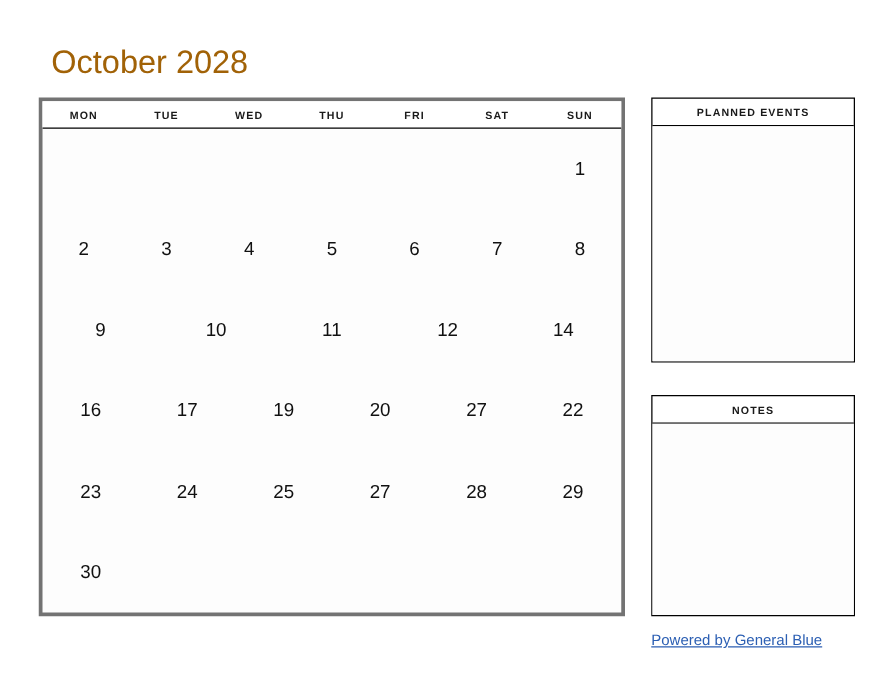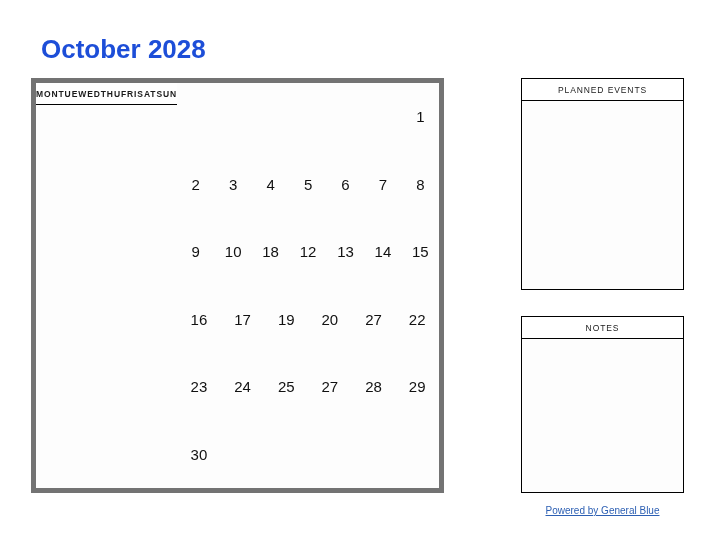--- a/index.html
+++ b/index.html
@@ -22,39 +22,39 @@
     width: 712px;
     height: 550px;
   }
 
   
   .page-title {
     position: absolute;
     left: 41px;
     top: 33px;
     font-size: 26px;
-    font-weight: bold;
+    font-weight: normal;
     letter-spacing: 0px;
-    color: #1d4ed8;
+    color: #a16207;
     line-height: 32px;
     white-space: nowrap;
   }
 
   
   .calendar {
     position: absolute;
     left: 31px;
     top: 78px;
-    width: 413px;
+    width: 469px;
     height: 415px;
-    border: 5px solid #737373;
+    border: 3px solid #737373;
     box-sizing: border-box;
     background: #fdfdfd;
     display: flex;
-    flex-direction: row;
+    flex-direction: column;
   }
 
   .weekday-row {
     display: flex;
     height: 21px;
     border-bottom: 1px solid #000000;
     background: #ffffff;
     flex: 0 0 auto;
   }
   .weekday-cell {
@@ -112,38 +112,38 @@
     height: 177px;
   }
   .panel-header {
     height: 21px;
     flex: 0 0 auto;
     border-bottom: 1px solid #000000;
     display: flex;
     align-items: center;
     justify-content: center;
     font-size: 8.5px;
-    font-weight: normal;
+    font-weight: bold;
     letter-spacing: 0.9px;
     color: #1a1a1a;
     text-transform: uppercase;
   }
   .panel-body {
     flex: 1 1 auto;
     background: #fdfdfd;
   }
 
   
   .footer-link {
     position: absolute;
     left: 521px;
     top: 505px;
     width: 163px;
-    text-align: center;
-    font-size: 10px;
+    text-align: left;
+    font-size: 12px;
     color: #2c5fb3;
     text-decoration: underline;
     white-space: nowrap;
     cursor: pointer;
   }
 </style>
 </head>
 <body>
 
 <div class="page">
@@ -180,25 +180,23 @@
         <div class="day-cell">4</div>
         <div class="day-cell">5</div>
         <div class="day-cell">6</div>
         <div class="day-cell">7</div>
         <div class="day-cell">8</div>
       </div>
 
       <div class="week-row">
         <div class="day-cell">9</div>
         <div class="day-cell">10</div>
-        <div class="day-cell">18</div>
+        <div class="day-cell">11</div>
         <div class="day-cell">12</div>
-        <div class="day-cell">13</div>
         <div class="day-cell">14</div>
-        <div class="day-cell">15</div>
       </div>
 
       <div class="week-row">
         <div class="day-cell">16</div>
         <div class="day-cell">17</div>
         <div class="day-cell">19</div>
         <div class="day-cell">20</div>
         <div class="day-cell">27</div>
         <div class="day-cell">22</div>
       </div>

